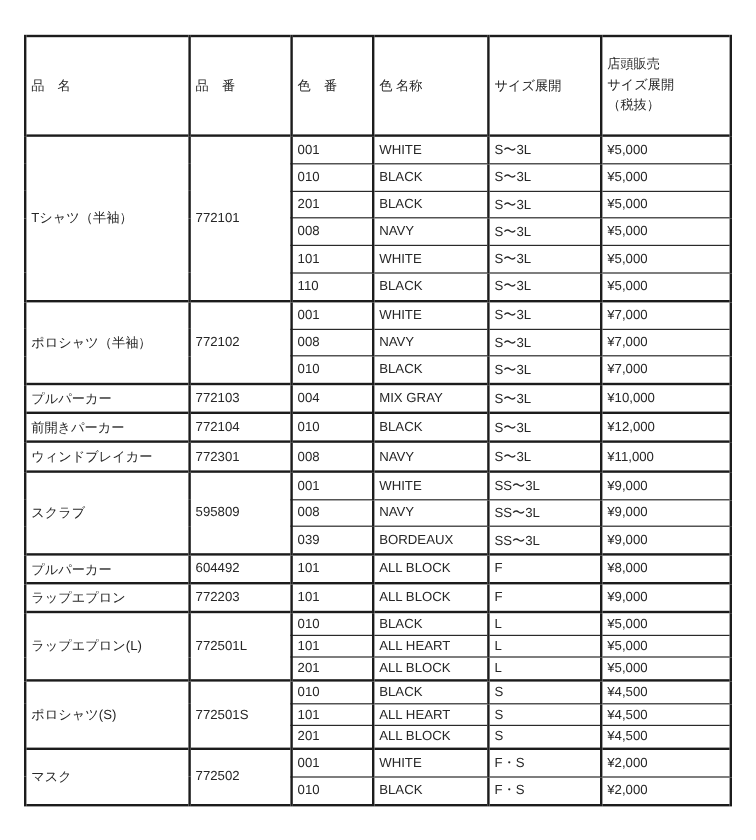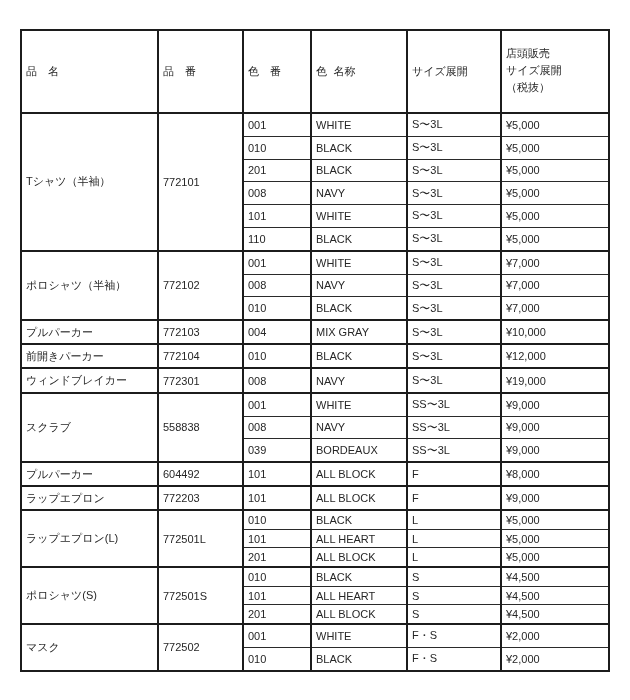--- a/index.html
+++ b/index.html
@@ -21,21 +21,21 @@
     border-bottom: 1px solid #2a2a2a;
     border-left: 2px solid #1c1c1c;
     border-right: 2px solid #1c1c1c;
     font-size: 11px; font-weight: normal;
     color: #262626;
     text-align: left; vertical-align: middle;
     padding: 0 2px 0 4px;
     white-space: nowrap; overflow: hidden;
   }
   .price-table thead tr { height: 83px; }
-  .price-table thead th { border-bottom: 1px solid #2a2a2a; font-family: Liberation Mono, monospace; }
+  .price-table thead th { border-bottom: 1px solid #2a2a2a; }
   .price-table tbody tr.group-start td { border-top: 2px solid #1c1c1c; }
   .price-hdr div { line-height: 17px; }
 </style>
 </head>
 <body>
 
 <div class="sheet">
   <table class="price-table">
     <colgroup>
       <col style="width:137px">
@@ -135,25 +135,25 @@
           <td>BLACK</td>
           <td>S〜3L</td>
           <td>¥12,000</td>
         </tr>
         <tr class="group-start">
           <td>ウィンドブレイカー</td>
           <td>772301</td>
           <td>008</td>
           <td>NAVY</td>
           <td>S〜3L</td>
-          <td>¥19,000</td>
+          <td>¥11,000</td>
         </tr>
         <tr class="group-start">
           <td rowspan="3">スクラブ</td>
-          <td rowspan="3">558838</td>
+          <td rowspan="3">595809</td>
           <td>001</td>
           <td>WHITE</td>
           <td>SS〜3L</td>
           <td>¥9,000</td>
         </tr>
         <tr>
           <td>008</td>
           <td>NAVY</td>
           <td>SS〜3L</td>
           <td>¥9,000</td>

